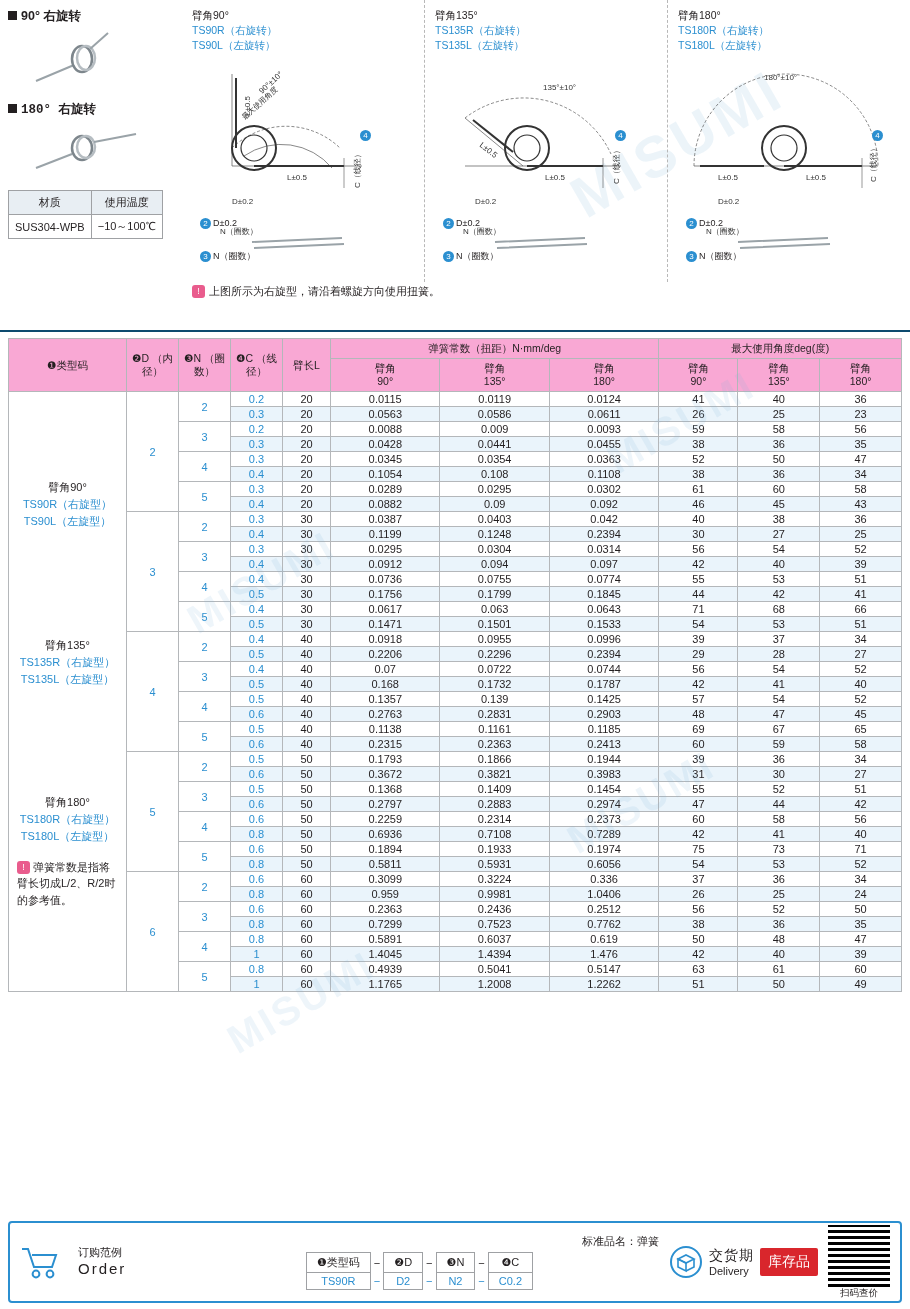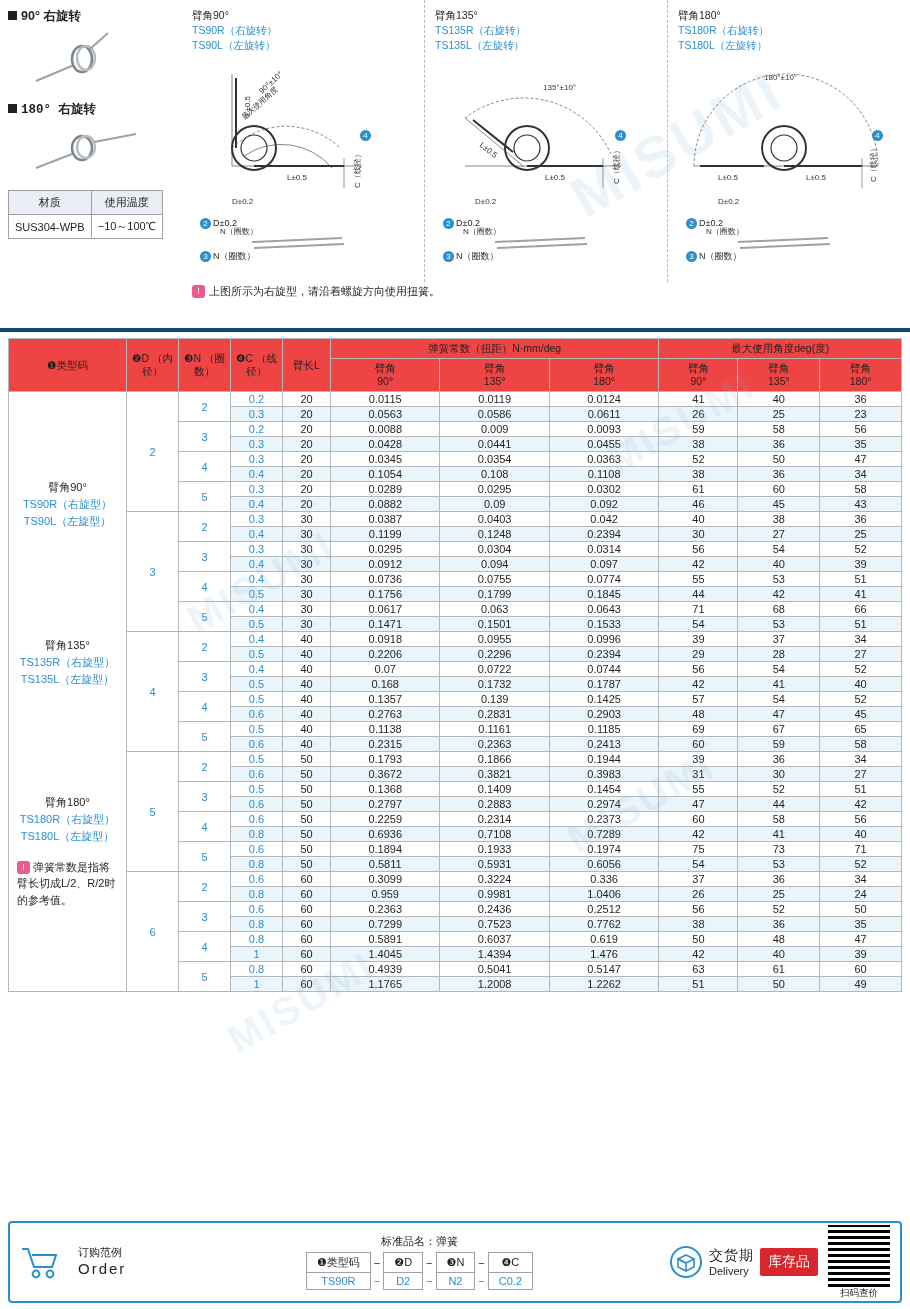--- a/index.html
+++ b/index.html
@@ -9,21 +9,21 @@
     font-family: "Liberation Sans", sans-serif;
     font-size: 11px;
     color: #231f20;
     background: #ffffff;
     position: relative;
     overflow: hidden;
   }
   .page { position: relative; width: 910px; height: 1309px; }
 
   
-  .top { display: flex; height: 332px; border-bottom: 4px solid #0c4a6e; }
+  .top { display: flex; height: 332px; border-bottom: 2px solid #0c4a6e; }
   .top-left { width: 182px; padding: 6px 8px 0 8px; position: relative; }
   .sq-head { font-size: 12.5px; font-weight: bold; color:#231f20; margin: 2px 0 0 0; letter-spacing:0px;}
   .sq-head .sq { display:inline-block; width:9px; height:9px; background:#231f20; margin-right:4px; }
   .spring-ico { margin: 6px 0 0 26px; }
   .mat-table { margin-top: 12px; border-collapse: collapse; font-size: 11px; }
   .mat-table td, .mat-table th { border: 1px solid #9fa1a4; padding: 4px 6px; text-align:center; }
   .mat-table th { background:#e8eef3; font-weight: normal; }
 
   .top-right { flex:1; position: relative; }
   .diagrams { display:flex; height: 282px; }
@@ -33,39 +33,39 @@
   .diag-title .blue { color:#2b8fd0; }
   .note { margin: 2px 0 0 10px; font-size: 11px; color:#231f20; display:flex; align-items:center; gap:4px;}
   .pink-badge { display:inline-block; width:13px; height:13px; border-radius:3px; background:#e95c8d; color:#fff; font-size:9px; line-height:13px; text-align:center; }
 
   .bluedot { display:inline-block; width:11px; height:11px; border-radius:50%; background:#2b8fd0; color:#fff;
              font-size:8px; line-height:11px; text-align:center; margin-right:2px; vertical-align:middle;}
 
   
   table.main { border-collapse: collapse; width: 894px; margin: 0 8px; font-size: 11px; }
   table.main th, table.main td { border: 1px solid #b4b7ba; text-align:center; padding: 1px 2px; }
-  table.main thead th { background:#ef4444; font-weight: normal; font-size: 10.5px; line-height:1.25; padding: 3px 0;}
+  table.main thead th { background:#f9a8d4; font-weight: normal; font-size: 10.5px; line-height:1.25; padding: 3px 0;}
   .cyan { color:#2b8fd0; }
   td.numc { font-size: 11px; }
   tr.alt td { background: #eaf4fb; }
   td.leftcell { text-align:center; vertical-align: top; font-size: 11px; line-height:1.5; padding-top:0; }
   td.vtxt { vertical-align: middle; }
   .leftblock { font-size:11px; line-height:1.55; }
   .leftblock .blue { color:#2b8fd0; }
   .pinknote { margin-top: 14px; text-align:left; padding: 0 6px; line-height:1.5; }
   .pinknote .pink-badge { float:left; margin: 2px 3px 0 0; }
 
   
   .footer { position:absolute; left:8px; right:8px; bottom:6px; height: 82px; border:2px solid #2b8fd0; border-radius:4px;
             display:flex; align-items:center; padding: 4px 10px; gap: 10px; background:#fff;}
   .order { display:flex; align-items:center; gap:18px; width:150px;}
   .order-text { font-size: 11px; line-height:1.3; }
   .order-text .big { font-size: 15px; letter-spacing:2px; }
   .spec { flex: 1; }
-  .spec-title { text-align:center; font-size:11px; margin-bottom:3px; }
+  .spec-title { text-align:right; font-size:11px; margin-bottom:3px; }
   table.spec-t { border-collapse:collapse; margin: 0 auto; font-size:11px; }
   table.spec-t td { border:1px solid #9fa1a4; padding: 2px 10px; text-align:center; }
   table.spec-t td.nob { border:none; padding: 2px 3px;}
   .delivery { display:flex; align-items:center; gap:6px; }
   .deliv-text { font-size:11px; line-height:1.3;}
   .deliv-text .big { font-size:14px; letter-spacing:1px;text-align:center;}
   .stock { background:#d9262c; color:#fff; font-size:14px; padding:5px 8px; border-radius:2px; }
   .qr { width:62px; height:62px; background:
         repeating-linear-gradient(0deg,#000 0 3px,#fff 3px 6px),
         repeating-linear-gradient(90deg,#000 0 3px,transparent 3px 6px); }

